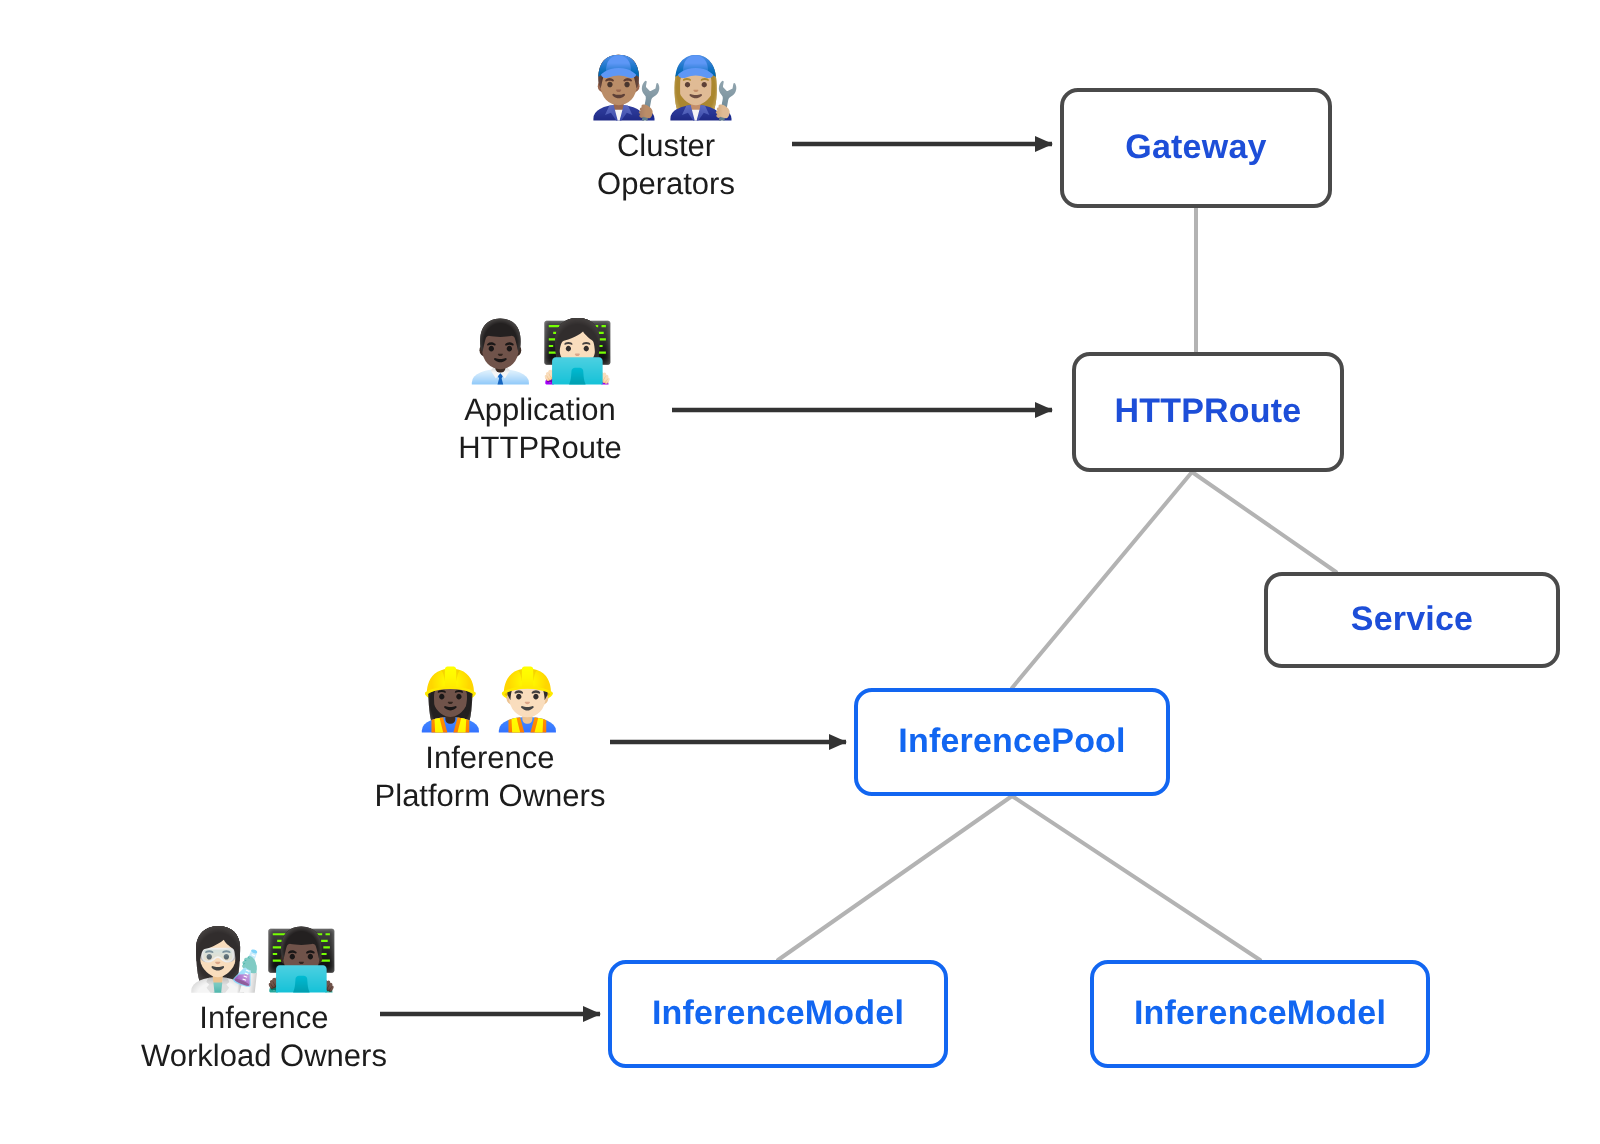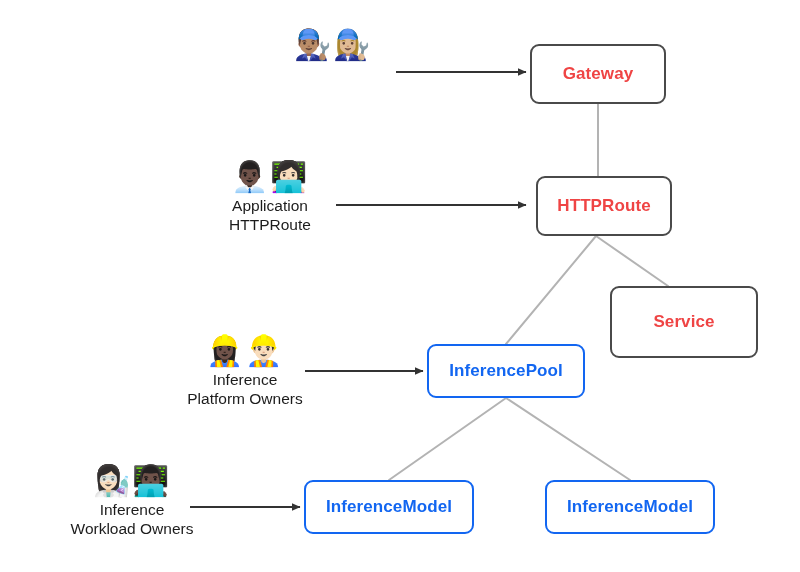--- a/index.html
+++ b/index.html
@@ -30,21 +30,21 @@
   }
   .node {
     position: absolute;
     box-sizing: border-box;
     background: #ffffff;
     border: 2px solid #4a4a4a;
     border-radius: 9px;
     display: flex;
     align-items: center;
     justify-content: center;
-    color: #ef4444;
+    color: #1d4ed8;
     font-weight: bold;
     font-size: 17px;
     letter-spacing: 0.1px;
     z-index: 2;
   }
   .node.accent {
     border-color: #1266f1;
     color: #1266f1;
   }
   .persona {
@@ -94,36 +94,38 @@
       </g>
   </svg>
 
   <div id="nodes-layer">
       <div class="node" style="left: 530px; top: 44px; width: 136px; height: 60px;">
         <span>Gateway</span>
       </div>
       <div class="node" style="left: 536px; top: 176px; width: 136px; height: 60px;">
         <span>HTTPRoute</span>
       </div>
-      <div class="node" style="left: 610px; top: 286px; width: 148px; height: 72px;">
+      <div class="node" style="left: 632px; top: 286px; width: 148px; height: 48px;">
         <span>Service</span>
       </div>
       <div class="node accent" style="left: 427px; top: 344px; width: 158px; height: 54px;">
         <span>InferencePool</span>
       </div>
       <div class="node accent" style="left: 304px; top: 480px; width: 170px; height: 54px;">
         <span>InferenceModel</span>
       </div>
       <div class="node accent" style="left: 545px; top: 480px; width: 170px; height: 54px;">
         <span>InferenceModel</span>
       </div>
     </div>
   <div id="personas-layer">
       <div class="persona" style="left: 268px; top: 28px; width: 130px;">
         <div class="persona-emoji">👨🏽‍🔧👩🏼‍🔧</div>
+        <div class="persona-label">Cluster
+Operators</div>
       </div>
       <div class="persona" style="left: 205px; top: 160px; width: 130px;">
         <div class="persona-emoji">👨🏿‍💼👩🏻‍💻</div>
         <div class="persona-label">Application
 HTTPRoute</div>
       </div>
       <div class="persona" style="left: 160px; top: 334px; width: 170px;">
         <div class="persona-emoji">👷🏿‍♀️👷🏻‍♂️</div>
         <div class="persona-label">Inference
 Platform Owners</div>

